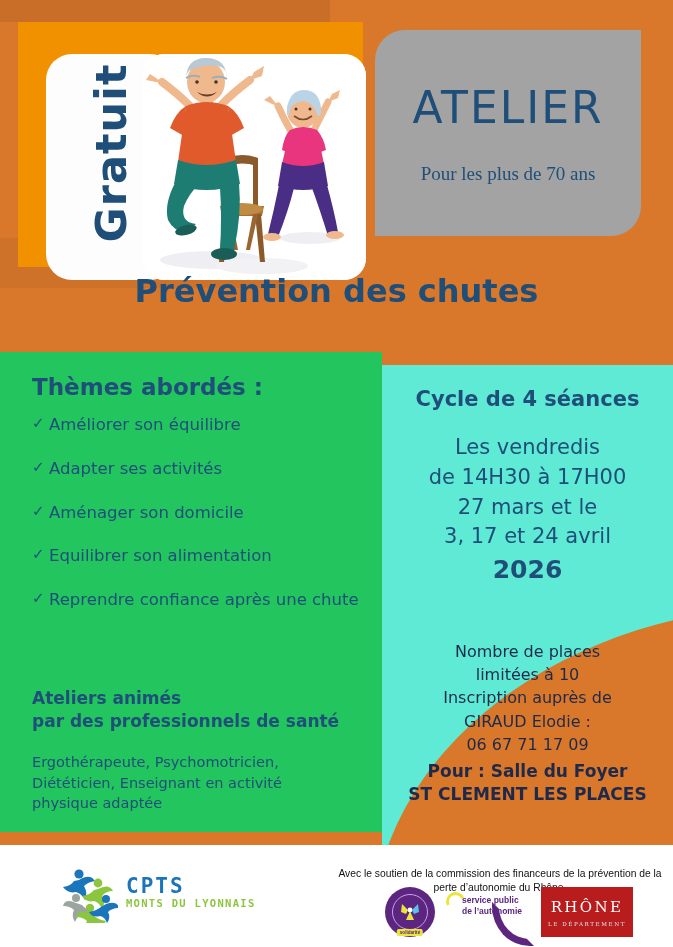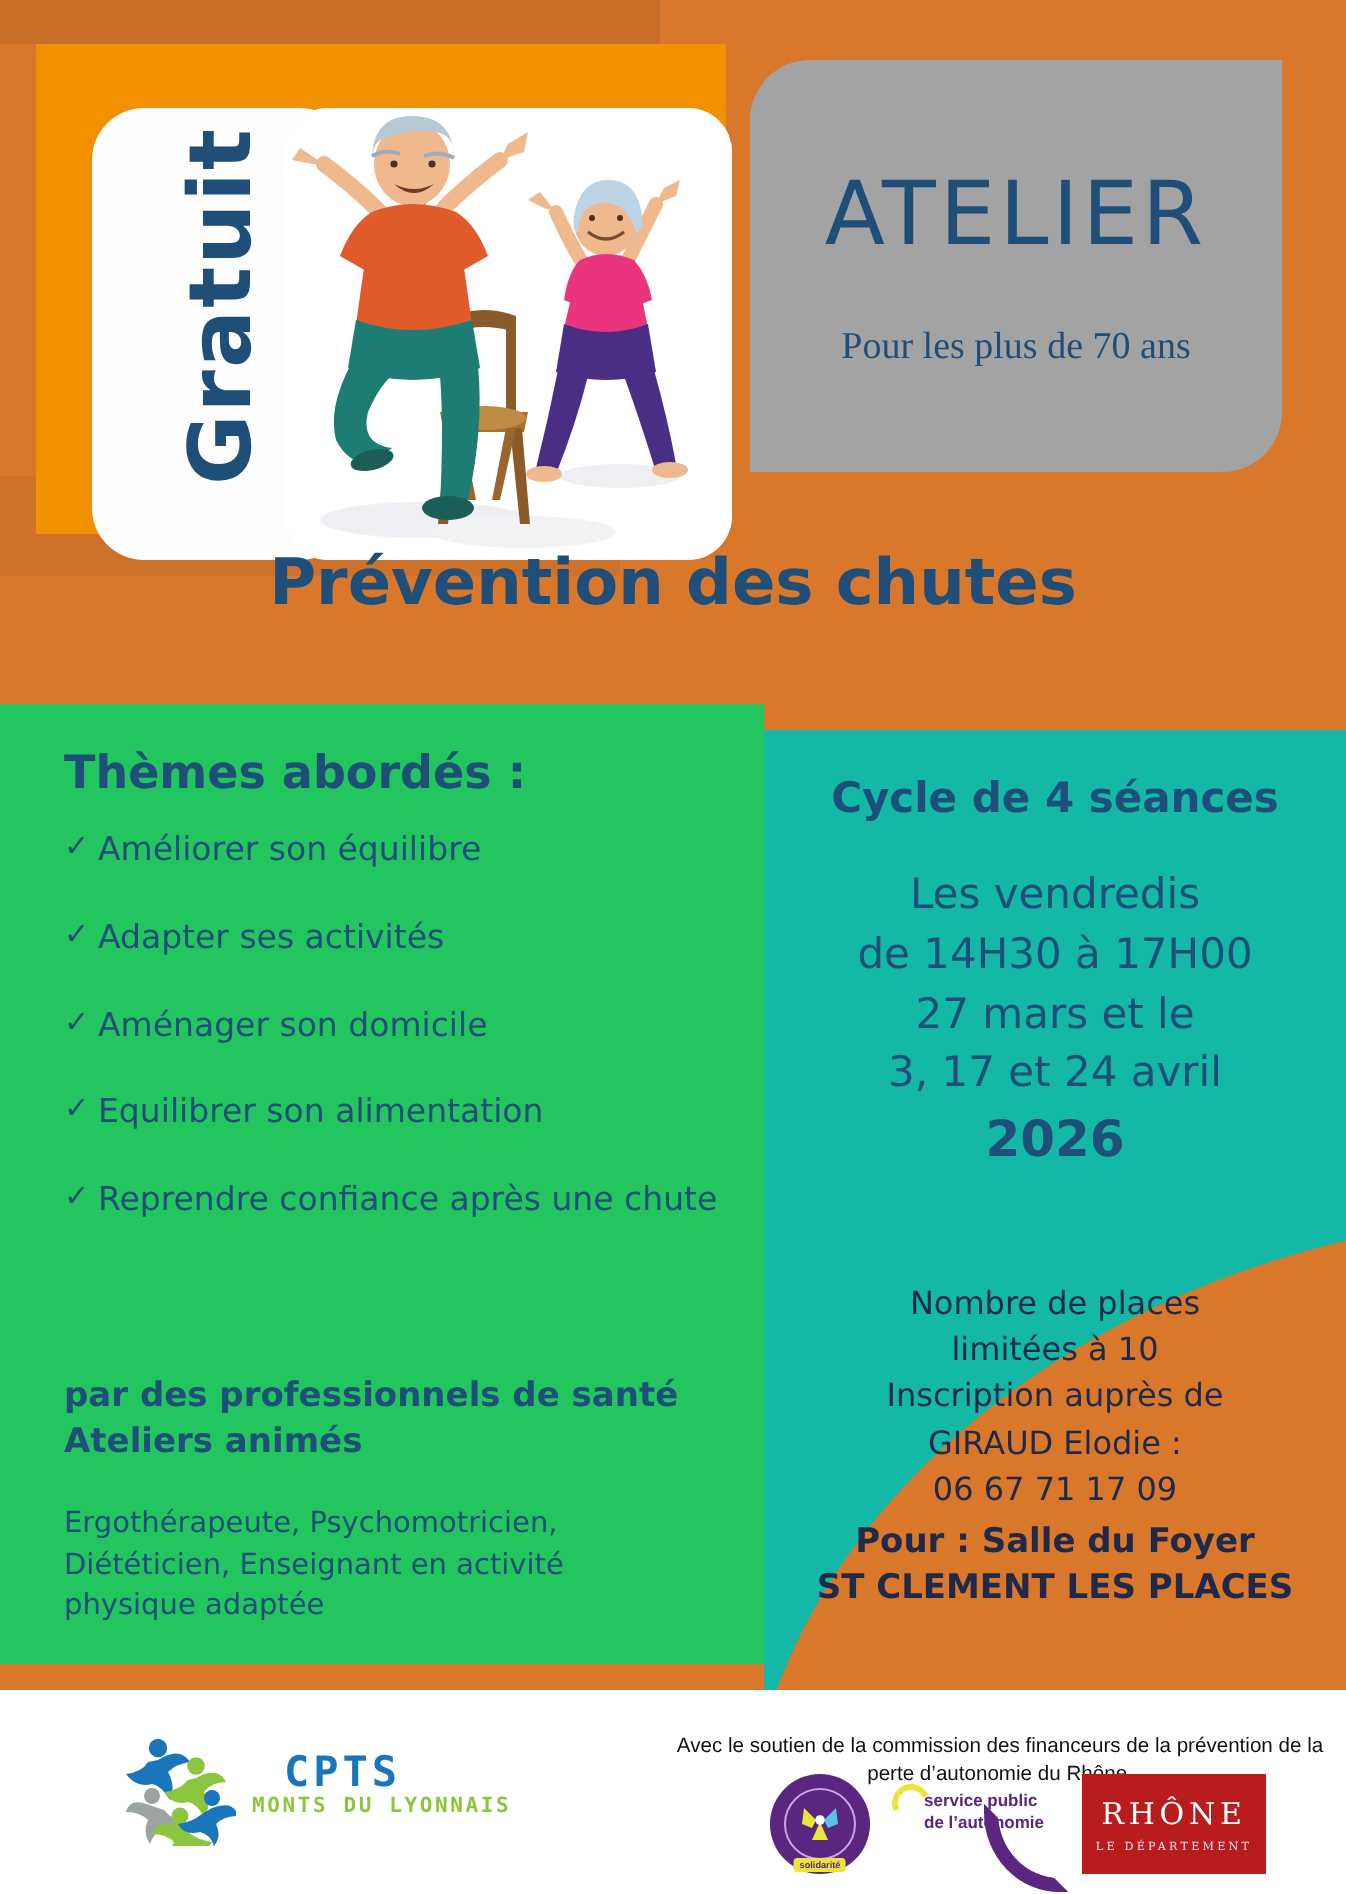--- a/index.html
+++ b/index.html
@@ -25,21 +25,21 @@
                border-radius:30px 0 30px 0;display:flex;flex-direction:column;
                align-items:center;justify-content:center;}
   .atelier-title{color:#1F4E79;font-size:44px;letter-spacing:2px;font-family:"DejaVu Sans", sans-serif;}
   .atelier-sub{color:#1F4E79;font-size:19px;margin-top:30px;font-family:Liberation Serif, serif;}
 
   .hero-head{position:absolute;left:0;top:272px;width:673px;text-align:center;color:#1F4E79;
              font-size:32px;font-weight:bold;font-family:"DejaVu Sans", sans-serif;}
 
   
   .col-left{position:absolute;left:0;top:352px;width:382px;height:480px;background:#22c55e;}
-  .col-right{position:absolute;left:382px;top:365px;width:291px;height:480px;background:#14b8a6;overflow:hidden;}
+  .col-right{position:absolute;left:382px;top:365px;width:291px;height:480px;background:#5eead4;overflow:hidden;}
 
   .themes-title{position:absolute;left:32px;top:22px;color:#1F4E79;font-size:23px;font-weight:bold;
                 font-family:"DejaVu Sans", sans-serif;}
   .theme-list{position:absolute;left:32px;top:62px;width:330px;}
   .theme-item{display:flex;color:#1F4E79;font-size:16.5px;margin-bottom:22px;line-height:1.32;
               font-family:"DejaVu Sans", sans-serif;}
   .theme-check{width:17px;flex:0 0 17px;font-size:15px;}
   .animes{position:absolute;left:32px;top:335px;color:#1F4E79;font-size:17px;font-weight:bold;
           line-height:1.35;font-family:"DejaVu Sans", sans-serif;}
   .pros{position:absolute;left:32px;top:400px;width:300px;color:#1F4E79;font-size:14.5px;
@@ -56,21 +56,21 @@
   .places{position:absolute;left:0;top:275px;width:291px;text-align:center;color:#1F2A4A;
           font-size:16px;line-height:1.45;font-family:"DejaVu Sans", sans-serif;}
   .lieu{position:absolute;left:0;top:395px;width:291px;text-align:center;color:#1F2A4A;
         font-size:17px;font-weight:bold;line-height:1.35;font-family:"DejaVu Sans", sans-serif;}
 
   
   .footer{position:absolute;left:0;top:845px;width:673px;height:102px;background:#FFFFFF;}
   .cpts{position:absolute;left:62px;top:16px;display:flex;align-items:center;}
   .cpts-txt{margin-left:8px;line-height:1.05;}
   .cpts-1{color:#1B75BB;font-size:21px;font-weight:bold;letter-spacing:2px;
-          font-family:"DejaVu Sans Mono", monospace;margin-left:16px;}
+          font-family:"DejaVu Sans Mono", monospace;}
   .cpts-2{color:#8CC63F;font-size:10.5px;font-weight:bold;letter-spacing:1.3px;
           font-family:"DejaVu Sans Mono", monospace;}
   .support{position:absolute;left:330px;top:22px;width:340px;text-align:center;color:#111;
            font-size:10.3px;line-height:1.35;}
   .logos{position:absolute;left:385px;top:42px;display:flex;align-items:center;gap:9px;}
   .logo-cnsa{width:50px;height:50px;border-radius:50%;background:#5B2580;position:relative;
              display:flex;align-items:center;justify-content:center;}
   .cnsa-inner{width:34px;height:34px;border-radius:50%;border:1.5px solid #C9A2E8;
               display:flex;align-items:center;justify-content:center;}
   .cnsa-badge{position:absolute;bottom:1px;left:50%;transform:translateX(-50%);
@@ -190,22 +190,22 @@
       <div class="theme-item">
         <span class="theme-check">✓</span>
         <span>Equilibrer son alimentation</span>
       </div>
       <div class="theme-item">
         <span class="theme-check">✓</span>
         <span>Reprendre confiance après une chute</span>
       </div>
     </div>
     <div class="animes">
+      <div>Ateliers animés</div>
       <div>par des professionnels de santé</div>
-      <div>Ateliers animés</div>
     </div>
     <div class="pros">Ergothérapeute, Psychomotricien, Diététicien, Enseignant en activité physique adaptée</div>
   </div>
 
   <div class="col-right">
     <div class="cycle-title">Cycle de 4 séances</div>
     <div class="dates">
       <div>Les vendredis</div>
       <div>de 14H30 à 17H00</div>
       <div>27 mars et le</div>

